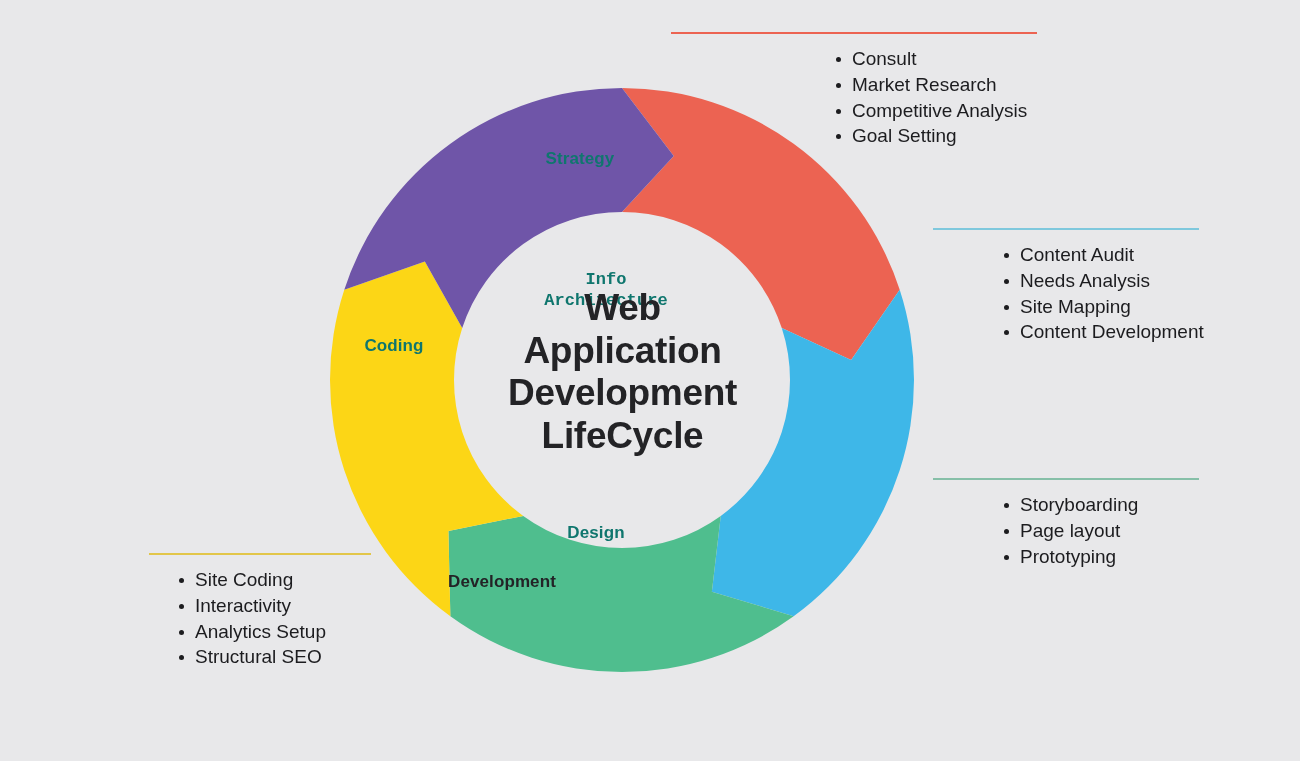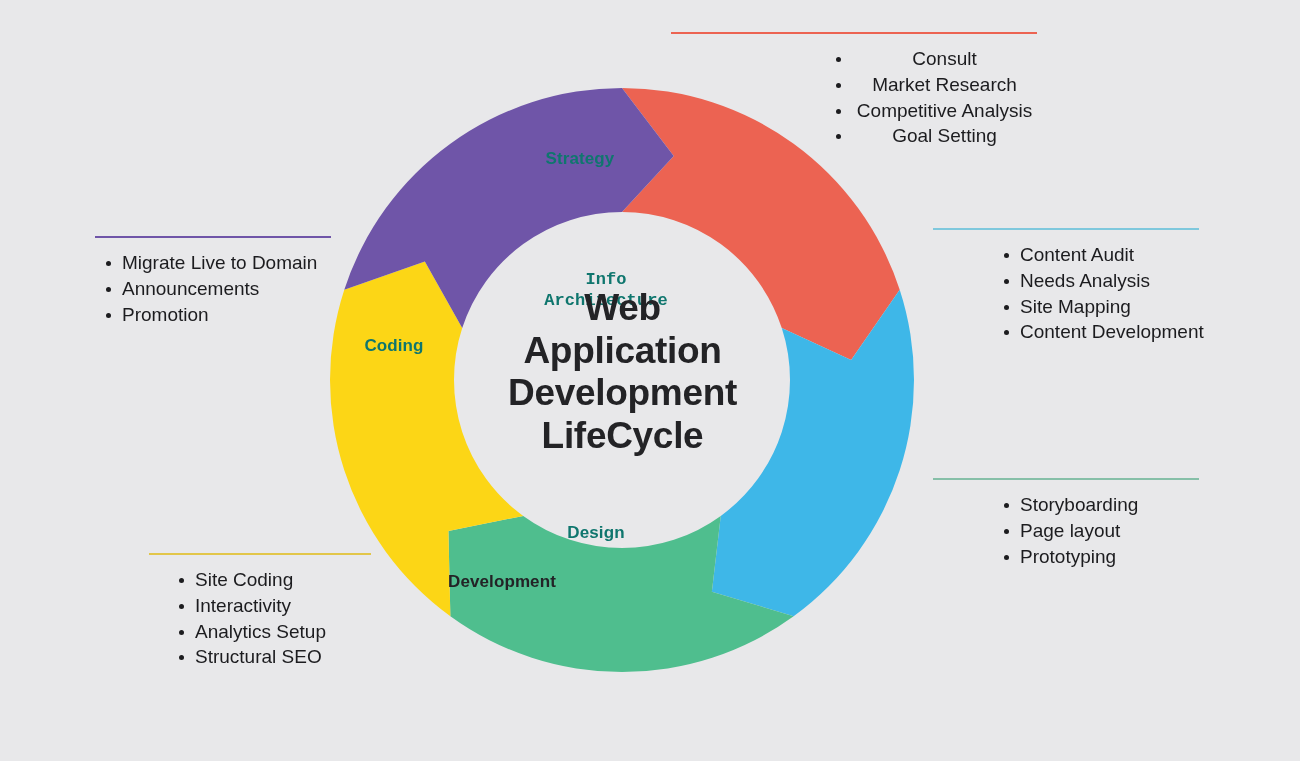--- a/index.html
+++ b/index.html
@@ -88,21 +88,21 @@
     content: "";
     position: absolute;
     left: 3px;
     top: 11px;
     width: 5px;
     height: 5px;
     border-radius: 50%;
     background: #1c1c1f;
   }
 
-  #callout-strategy  { left: 671px; top: 32px;  width: 366px; text-align: center; }
+  #callout-strategy  { left: 671px; top: 32px;  width: 366px; }
   #callout-info      { left: 933px; top: 228px; width: 266px; }
   #callout-design    { left: 933px; top: 478px; width: 266px; }
   #callout-dev       { left: 149px; top: 553px; width: 222px; }
   #callout-launch    { left: 95px;  top: 236px; width: 236px; }
 
   #callout-info  ul,
   #callout-design ul { padding-left: 68px; }
   #callout-dev   ul { padding-left: 27px; }
   #callout-strategy ul { padding-left: 162px; }
   #callout-launch ul { padding-left: 8px; }
@@ -170,22 +170,14 @@
   <div class="callout" id="callout-dev">
     <div class="rule" style="border-top-color: rgb(226, 198, 74);"></div>
     <ul>
       <li>Site Coding</li>
       <li>Interactivity</li>
       <li>Analytics Setup</li>
       <li>Structural SEO</li>
     </ul>
   </div>
 
-  <div class="callout" id="callout-launch">
-    <div class="rule" style="border-top-color: rgb(111, 85, 168);"></div>
-    <ul>
-      <li>Migrate Live to Domain</li>
-      <li>Announcements</li>
-      <li>Promotion</li>
-    </ul>
-  </div>
 
 </div>
 
 </body></html>

